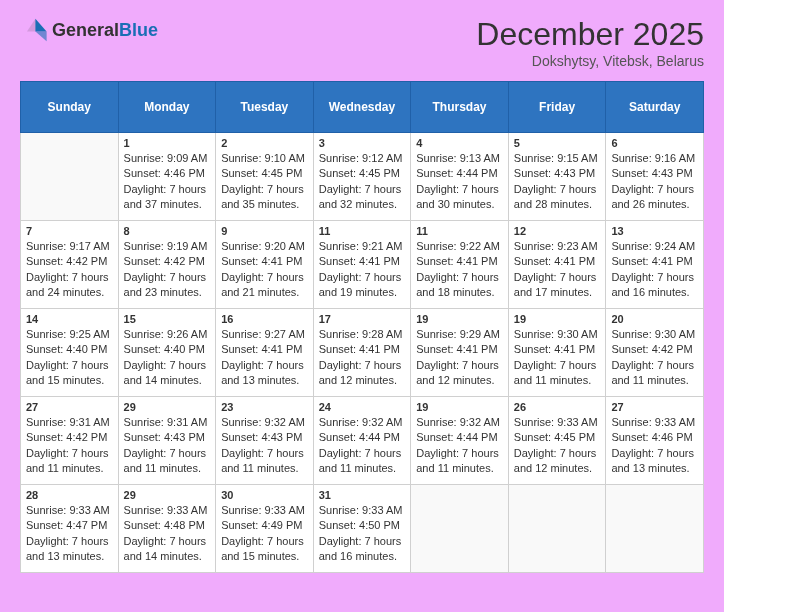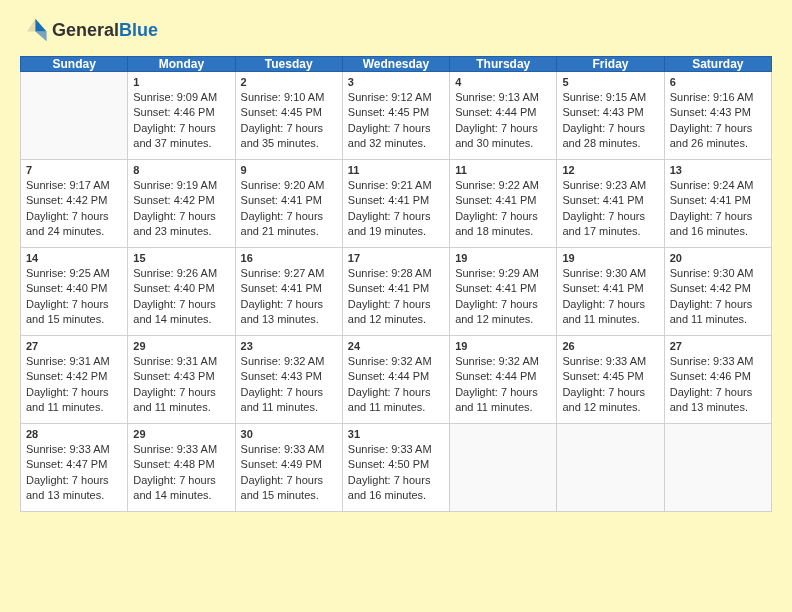--- a/index.html
+++ b/index.html
@@ -4,23 +4,23 @@
   <style>
     * { box-sizing: border-box; margin: 0; padding: 0; }
     body {
       font-family: Arial, sans-serif;
       background: #fff;
       width: 792px;
       height: 612px;
       overflow: hidden;
     }
     .page {
-      width: 792px;
+      width: 724px;
       height: 612px;
-      background: #fef9c3;
+      background: #f0abfc;
       padding: 16px 20px;
     }
     .header {
       display: flex;
       justify-content: space-between;
       align-items: flex-start;
       margin-bottom: 12px;
     }
     .logo {
       display: flex;
@@ -46,21 +46,21 @@
     .calendar {
       width: 100%;
       border-collapse: collapse;
       border: 1px solid #ccc;
     }
     .calendar th {
       background: #2e74c0;
       color: #fff;
       font-size: 12px;
       font-weight: bold;
-      padding: 0 4px;
+      padding: 18px 4px;
       text-align: center;
       border: 1px solid #2060a8;
     }
     .calendar td {
       width: 14.28%;
       vertical-align: top;
       border: 1px solid #d0d0d0;
       padding: 4px 5px;
       font-size: 9.5px;
       color: #333;
@@ -90,20 +90,24 @@
     <div class="logo">
       <svg class="logo-icon" viewBox="0 0 40 40">
         <polygon points="22,4 38,22 22,22" fill="#1a6eb5"></polygon>
         <polygon points="22,22 38,22 38,36" fill="#1a6eb5" opacity="0.6"></polygon>
         <polygon points="10,22 22,4 22,22" fill="#333" opacity="0.15"></polygon>
       </svg>
       <div>
         <span style="font-size:18px;font-weight:bold;color:#333;">General</span><span style="font-size:18px;font-weight:bold;color:#1a6eb5;">Blue</span>
       </div>
     </div>
+    <div class="title-block">
+      <div class="month-title">December 2025</div>
+      <div class="location">Dokshytsy, Vitebsk, Belarus</div>
+    </div>
   </div>
 
   <table class="calendar">
     <thead>
       <tr>
 
       <th>Sunday</th>
           <th>Monday</th>
           <th>Tuesday</th>
           <th>Wednesday</th>

